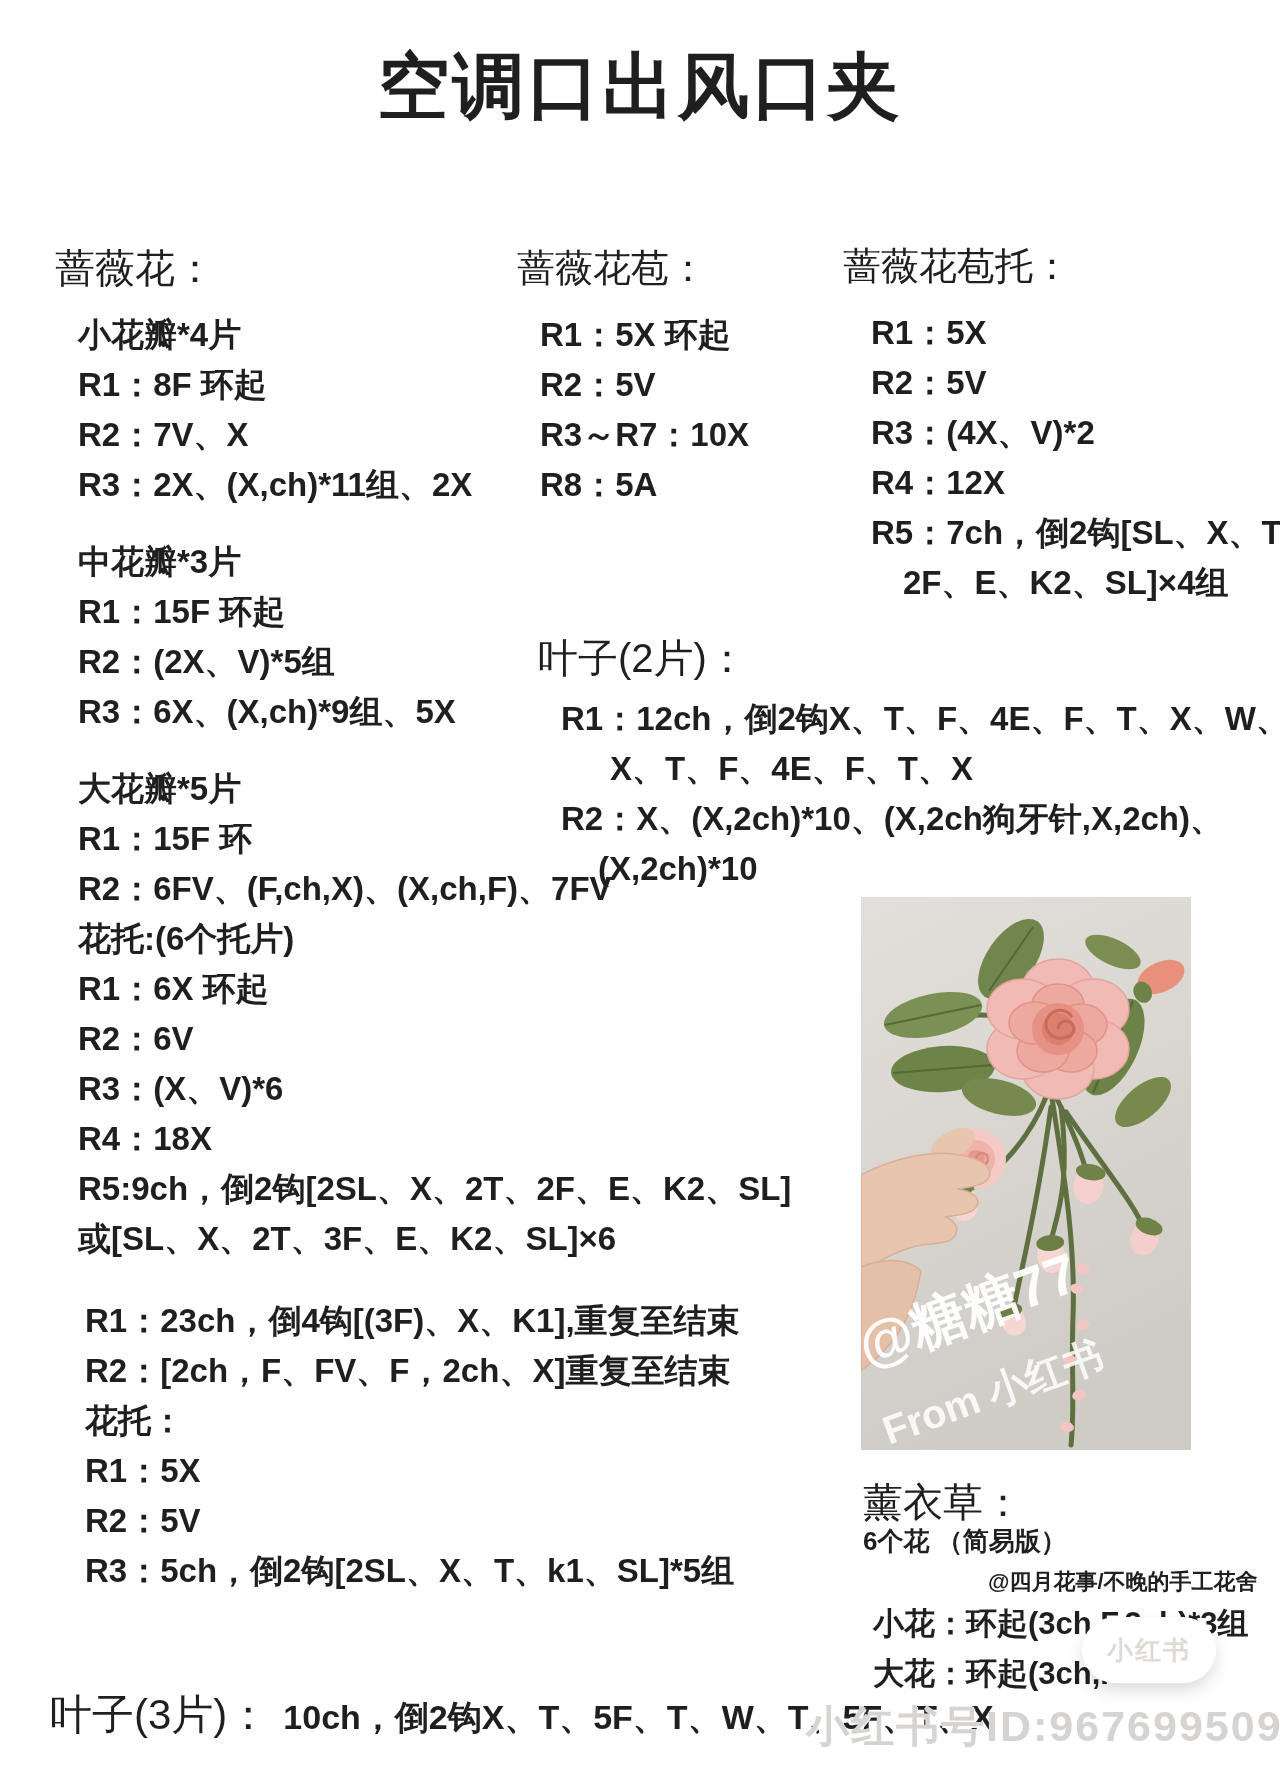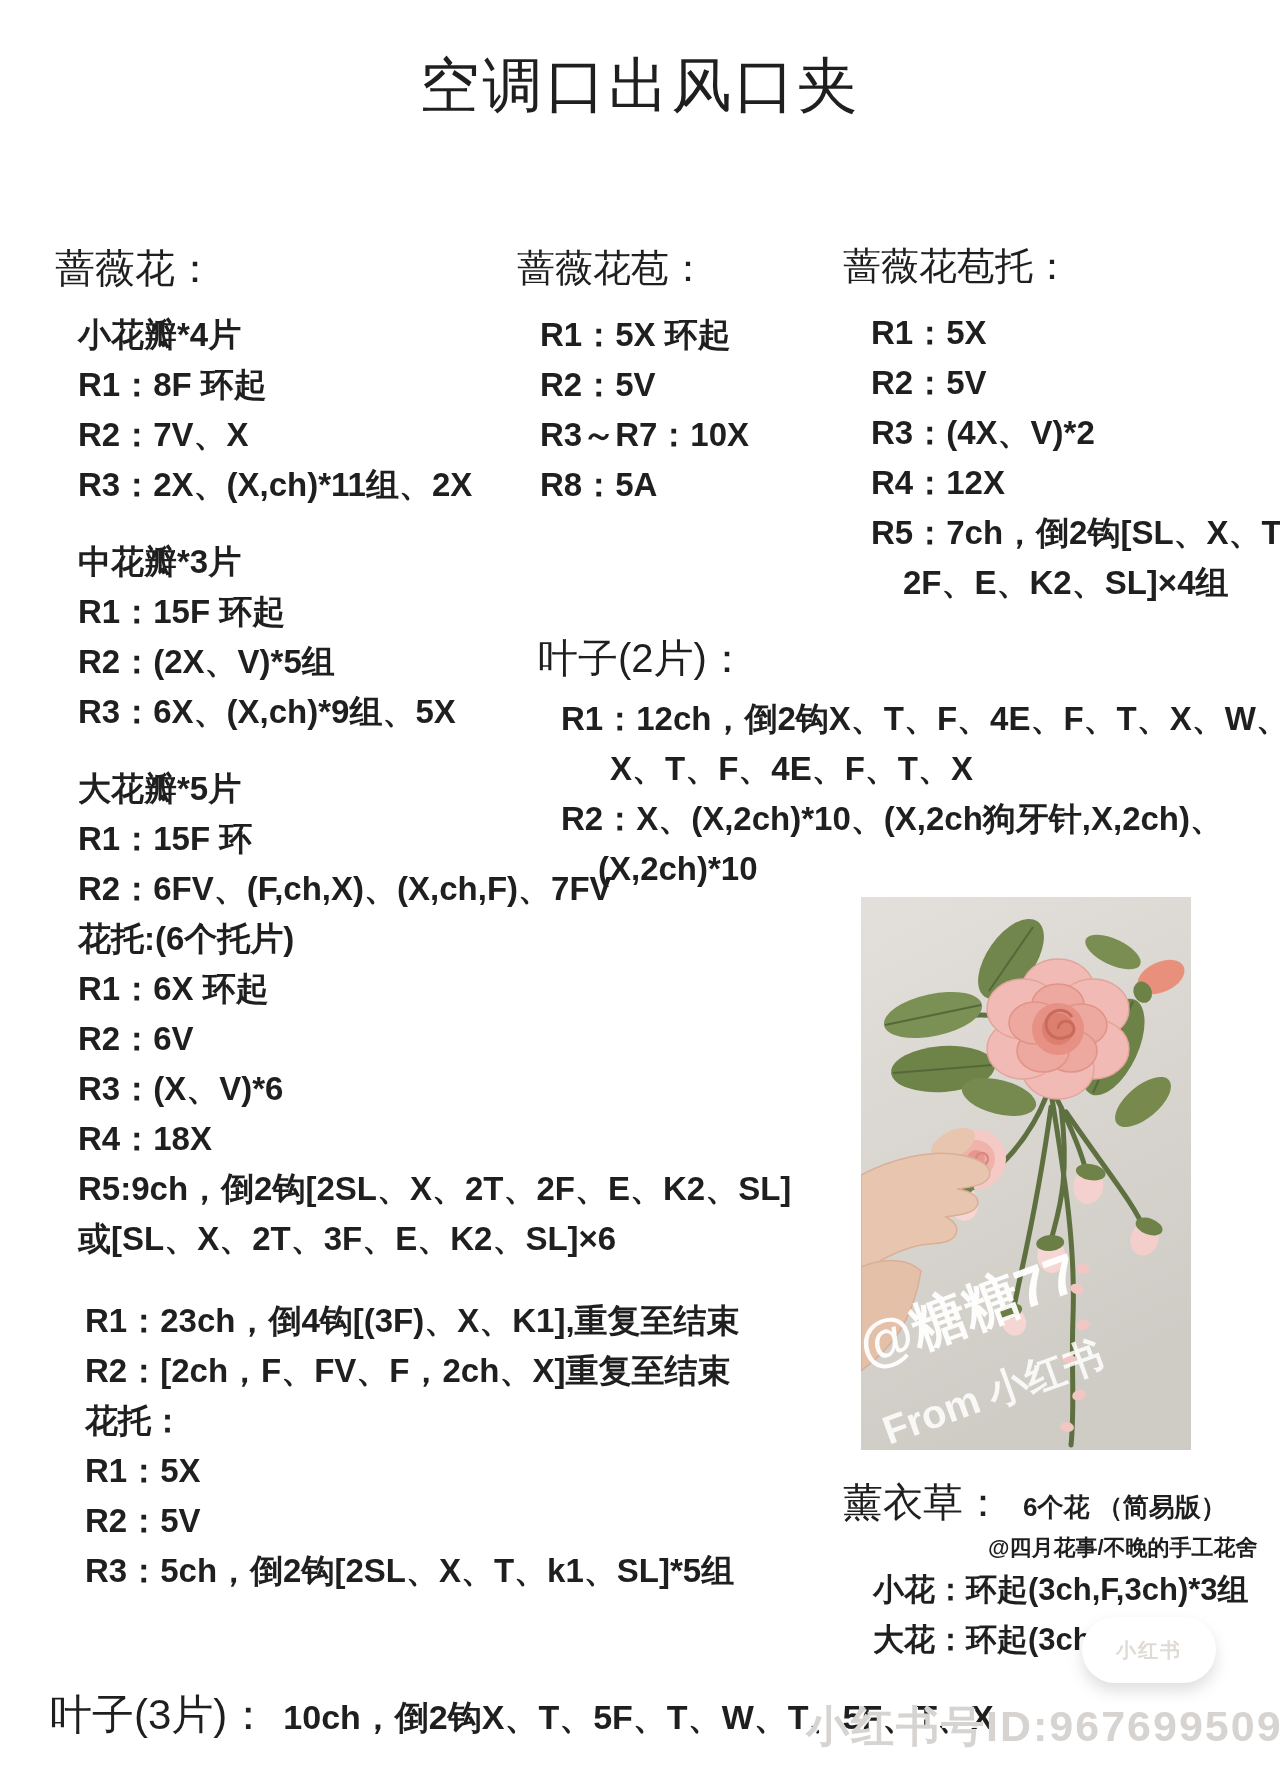--- a/index.html
+++ b/index.html
@@ -6,55 +6,55 @@
   body{
     position:relative;
     width:1280px;height:1789px;
     overflow:hidden;
     font-family:"Liberation Sans","DejaVu Sans",sans-serif;
     color:#1f1f1f;
   }
   .abs{position:absolute;}
   
   .page-header{left:0;top:44px;width:1280px;text-align:center;}
-  .page-title{font-size:60px;font-weight:400;letter-spacing:3px;line-height:1;margin:12px;}
+  .page-title{font-size:72px;font-weight:700;letter-spacing:3px;line-height:1;margin:6px;}
   .page-subtitle{font-size:47px;font-weight:700;letter-spacing:2px;line-height:1;margin:16px 0 0 0;}
   
   .sec-h{font-size:40px;font-weight:400;white-space:nowrap;line-height:1.1;}
   .sec-h.small{font-size:38px;}
   .sec-h.big{font-size:42px;}
   .row{font-size:33px;font-weight:600;line-height:50px;white-space:nowrap;}
   .row.sm{font-size:31px;}
   .grp{margin-bottom:27px;}
   .ind1{padding-left:23px;}
   .ind2{padding-left:28px;}
   .ind3{padding-left:60px;}
   .ind4{padding-left:72px;}
   .mb20{margin-bottom:20px;}
   .mb14{margin-bottom:14px;}
   
   .inline-line{display:flex;align-items:baseline;white-space:nowrap;}
   .inline-line .rest{font-size:34px;font-weight:600;margin-left:14px;}
   
-  .lav-head{display:flex;align-items:baseline;white-space:nowrap;}
+  .lav-head{display:flex;align-items:baseline;white-space:nowrap;flex-direction:column;}
   .lav-note{font-size:26px;font-weight:700;margin-left:20px;}
   .lav-credit{font-size:22px;font-weight:600;margin:8px 0 2px 145px;white-space:nowrap;}
   .lav-row{margin-left:30px;}
   
   .photo-frame{left:861px;top:897px;width:330px;height:553px;}
   
   .xhs-badge{
     left:1082px;top:1617px;width:134px;height:66px;
     background:#ffffff;border-radius:34px;
     box-shadow:0 8px 16px rgba(0,0,0,0.13);
     display:flex;align-items:center;justify-content:center;
     z-index:5;
   }
   .xhs-badge span{
-    font-size:20px;font-weight:700;letter-spacing:2px;
+    font-size:26px;font-weight:700;letter-spacing:2px;
     color:#dfdad4;text-shadow:0 1px 0 #ffffff;
   }
   
   .footer-wm{
     left:806px;top:1698px;
     font-size:43px;font-weight:700;letter-spacing:2px;
     color:#d6d3d0;text-shadow:1px 2px 0 rgba(255,255,255,.9);
     white-space:nowrap;z-index:4;
   }
 </style>

